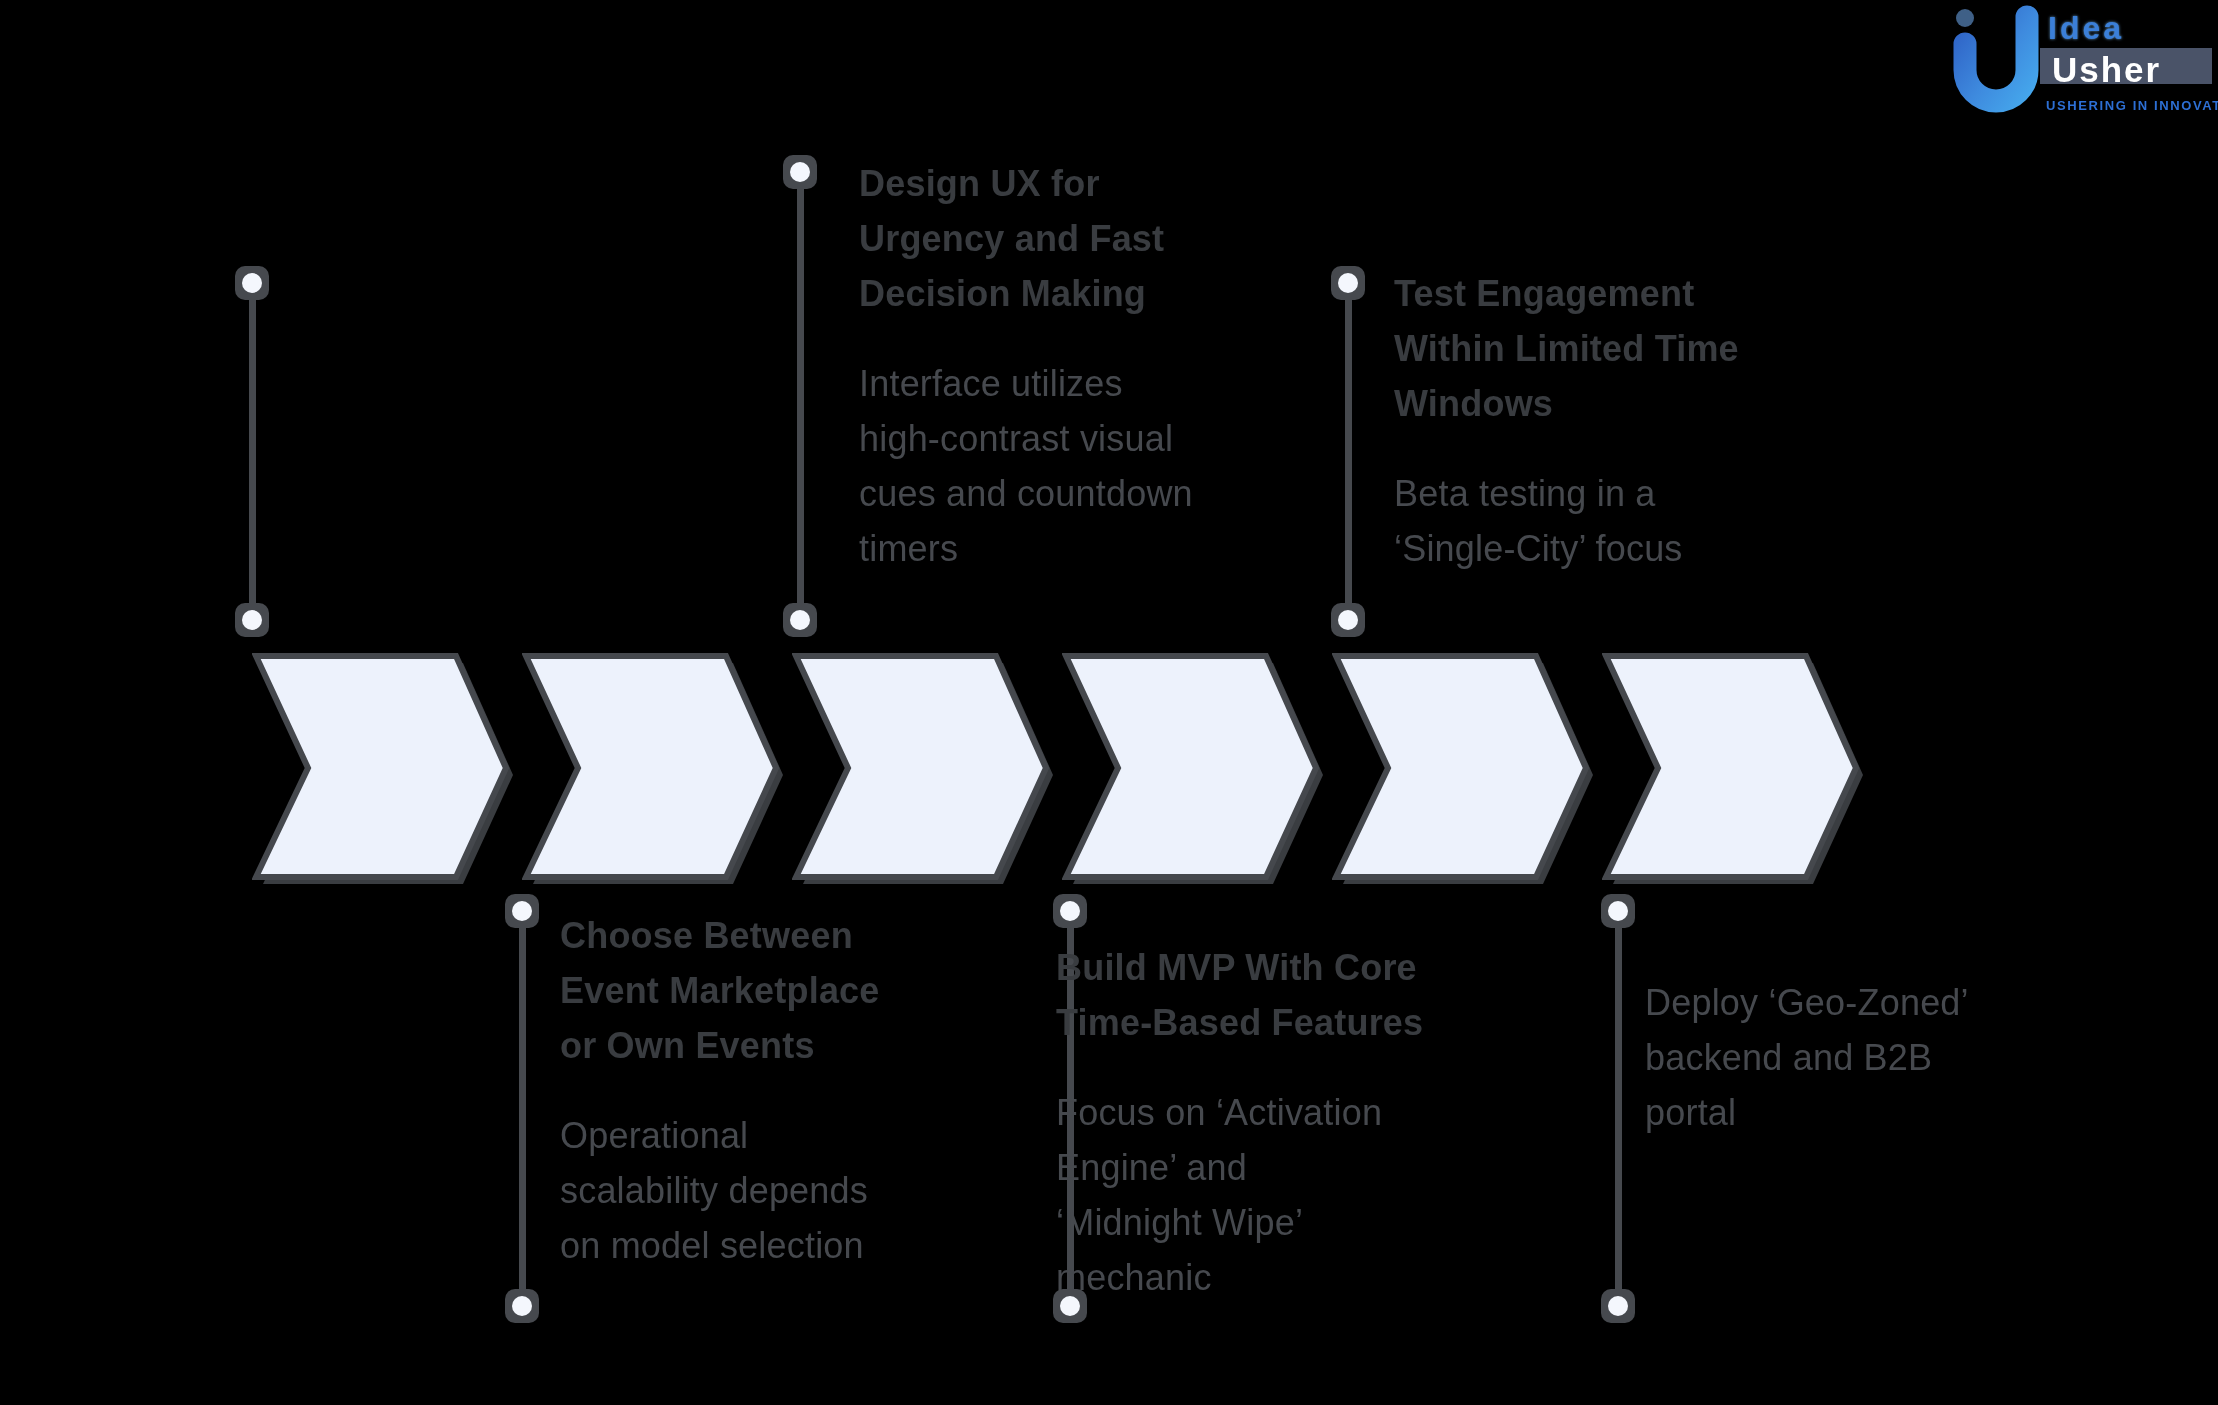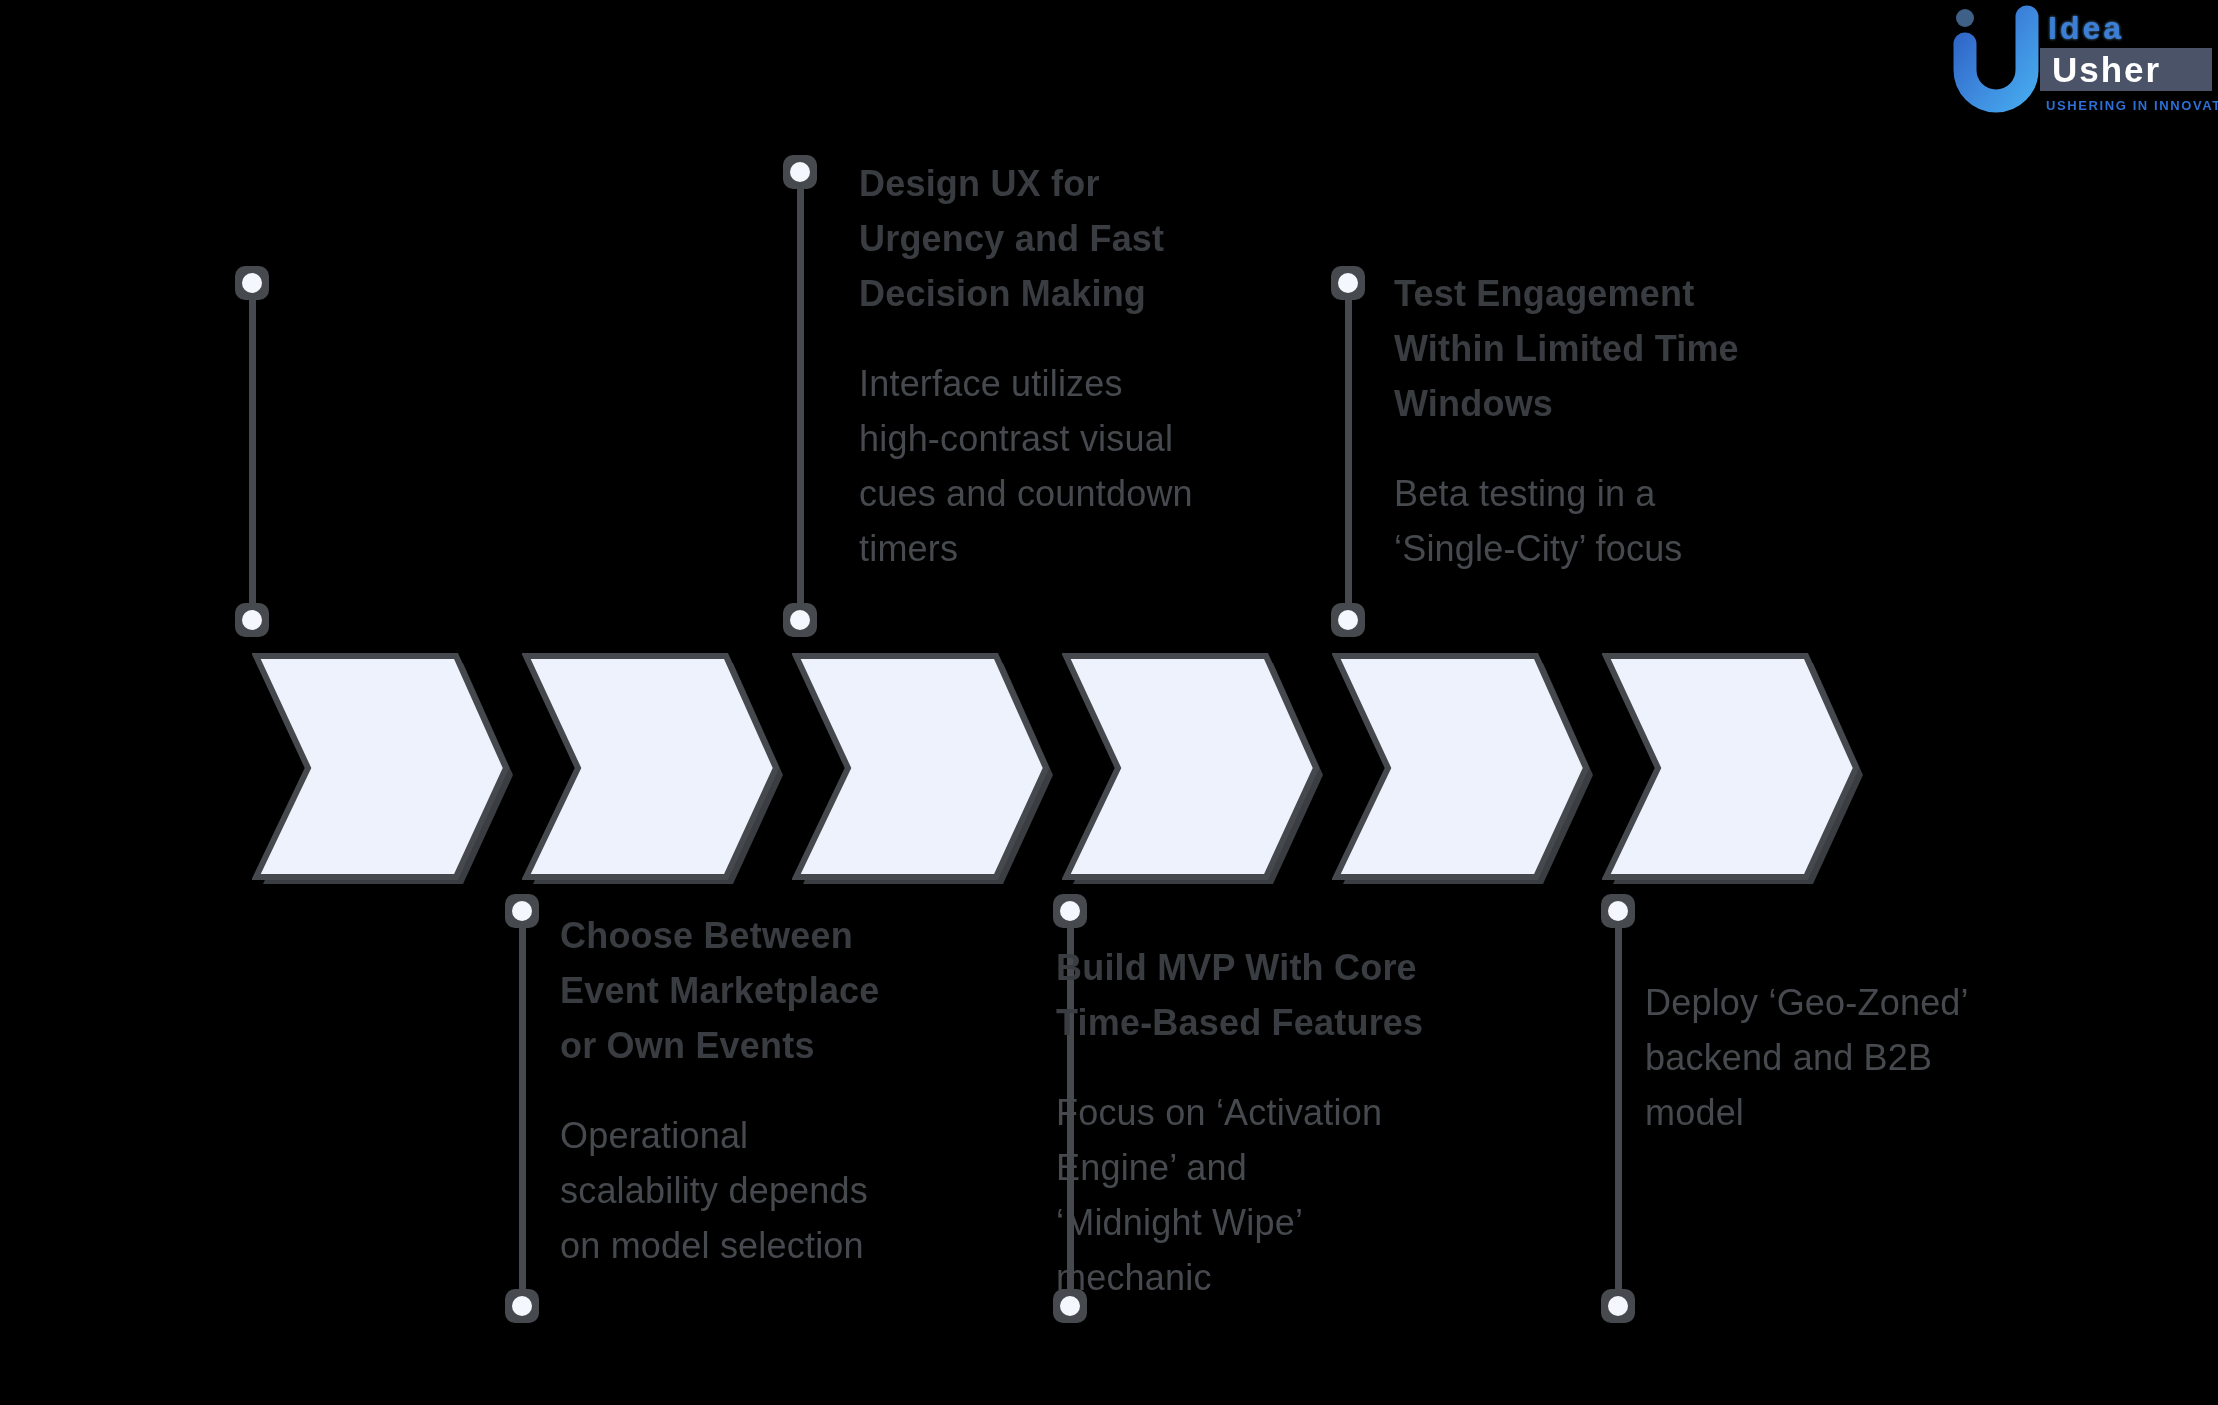--- a/index.html
+++ b/index.html
@@ -56,21 +56,21 @@
 
   
   .logo { position:absolute; left:1942px; top:4px; width:274px; height:112px; }
   .logo .uglyph { position:absolute; left:0; top:0; }
   .logo .idea {
     position:absolute; left:106px; top:6px;
     font-size:32px; font-weight:700; letter-spacing:3px; color:#3b7fd8;
     text-shadow:0 0 3px rgba(120,190,255,.8);
   }
   .logo .usherbox {
-    position:absolute; left:98px; top:44px; width:172px; height:43px;
+    position:absolute; left:98px; top:44px; width:172px; height:36px;
     background:#4a5368;
   }
   .logo .usherbox span {
     position:absolute; left:12px; top:2px;
     font-size:35px; font-weight:700; letter-spacing:2px; color:#ffffff;
   }
   .logo .tagline {
     position:absolute; left:104px; top:94px;
     font-size:13px; font-weight:700; letter-spacing:1.6px; color:#2d6fd4;
     white-space:nowrap;
@@ -165,21 +165,21 @@
     <h3>Build MVP With Core
 Time-Based Features</h3>
     <p>Focus on ‘Activation
 Engine’ and
 ‘Midnight Wipe’
 mechanic</p>
   </div>
   <div class="step-text pos-s6">
     <p>Deploy ‘Geo-Zoned’
 backend and B2B
-model</p>
+portal</p>
   </div>
 
   <div class="logo">
     <svg class="uglyph" width="100" height="110" viewBox="0 0 100 110">
       <defs>
         <linearGradient id="ug" x1="0" y1="0" x2="1" y2="1">
           <stop offset="0" stop-color="#2f63c6"></stop>
           <stop offset="0.55" stop-color="#3e8ade"></stop>
           <stop offset="1" stop-color="#45a7ec"></stop>
         </linearGradient>

